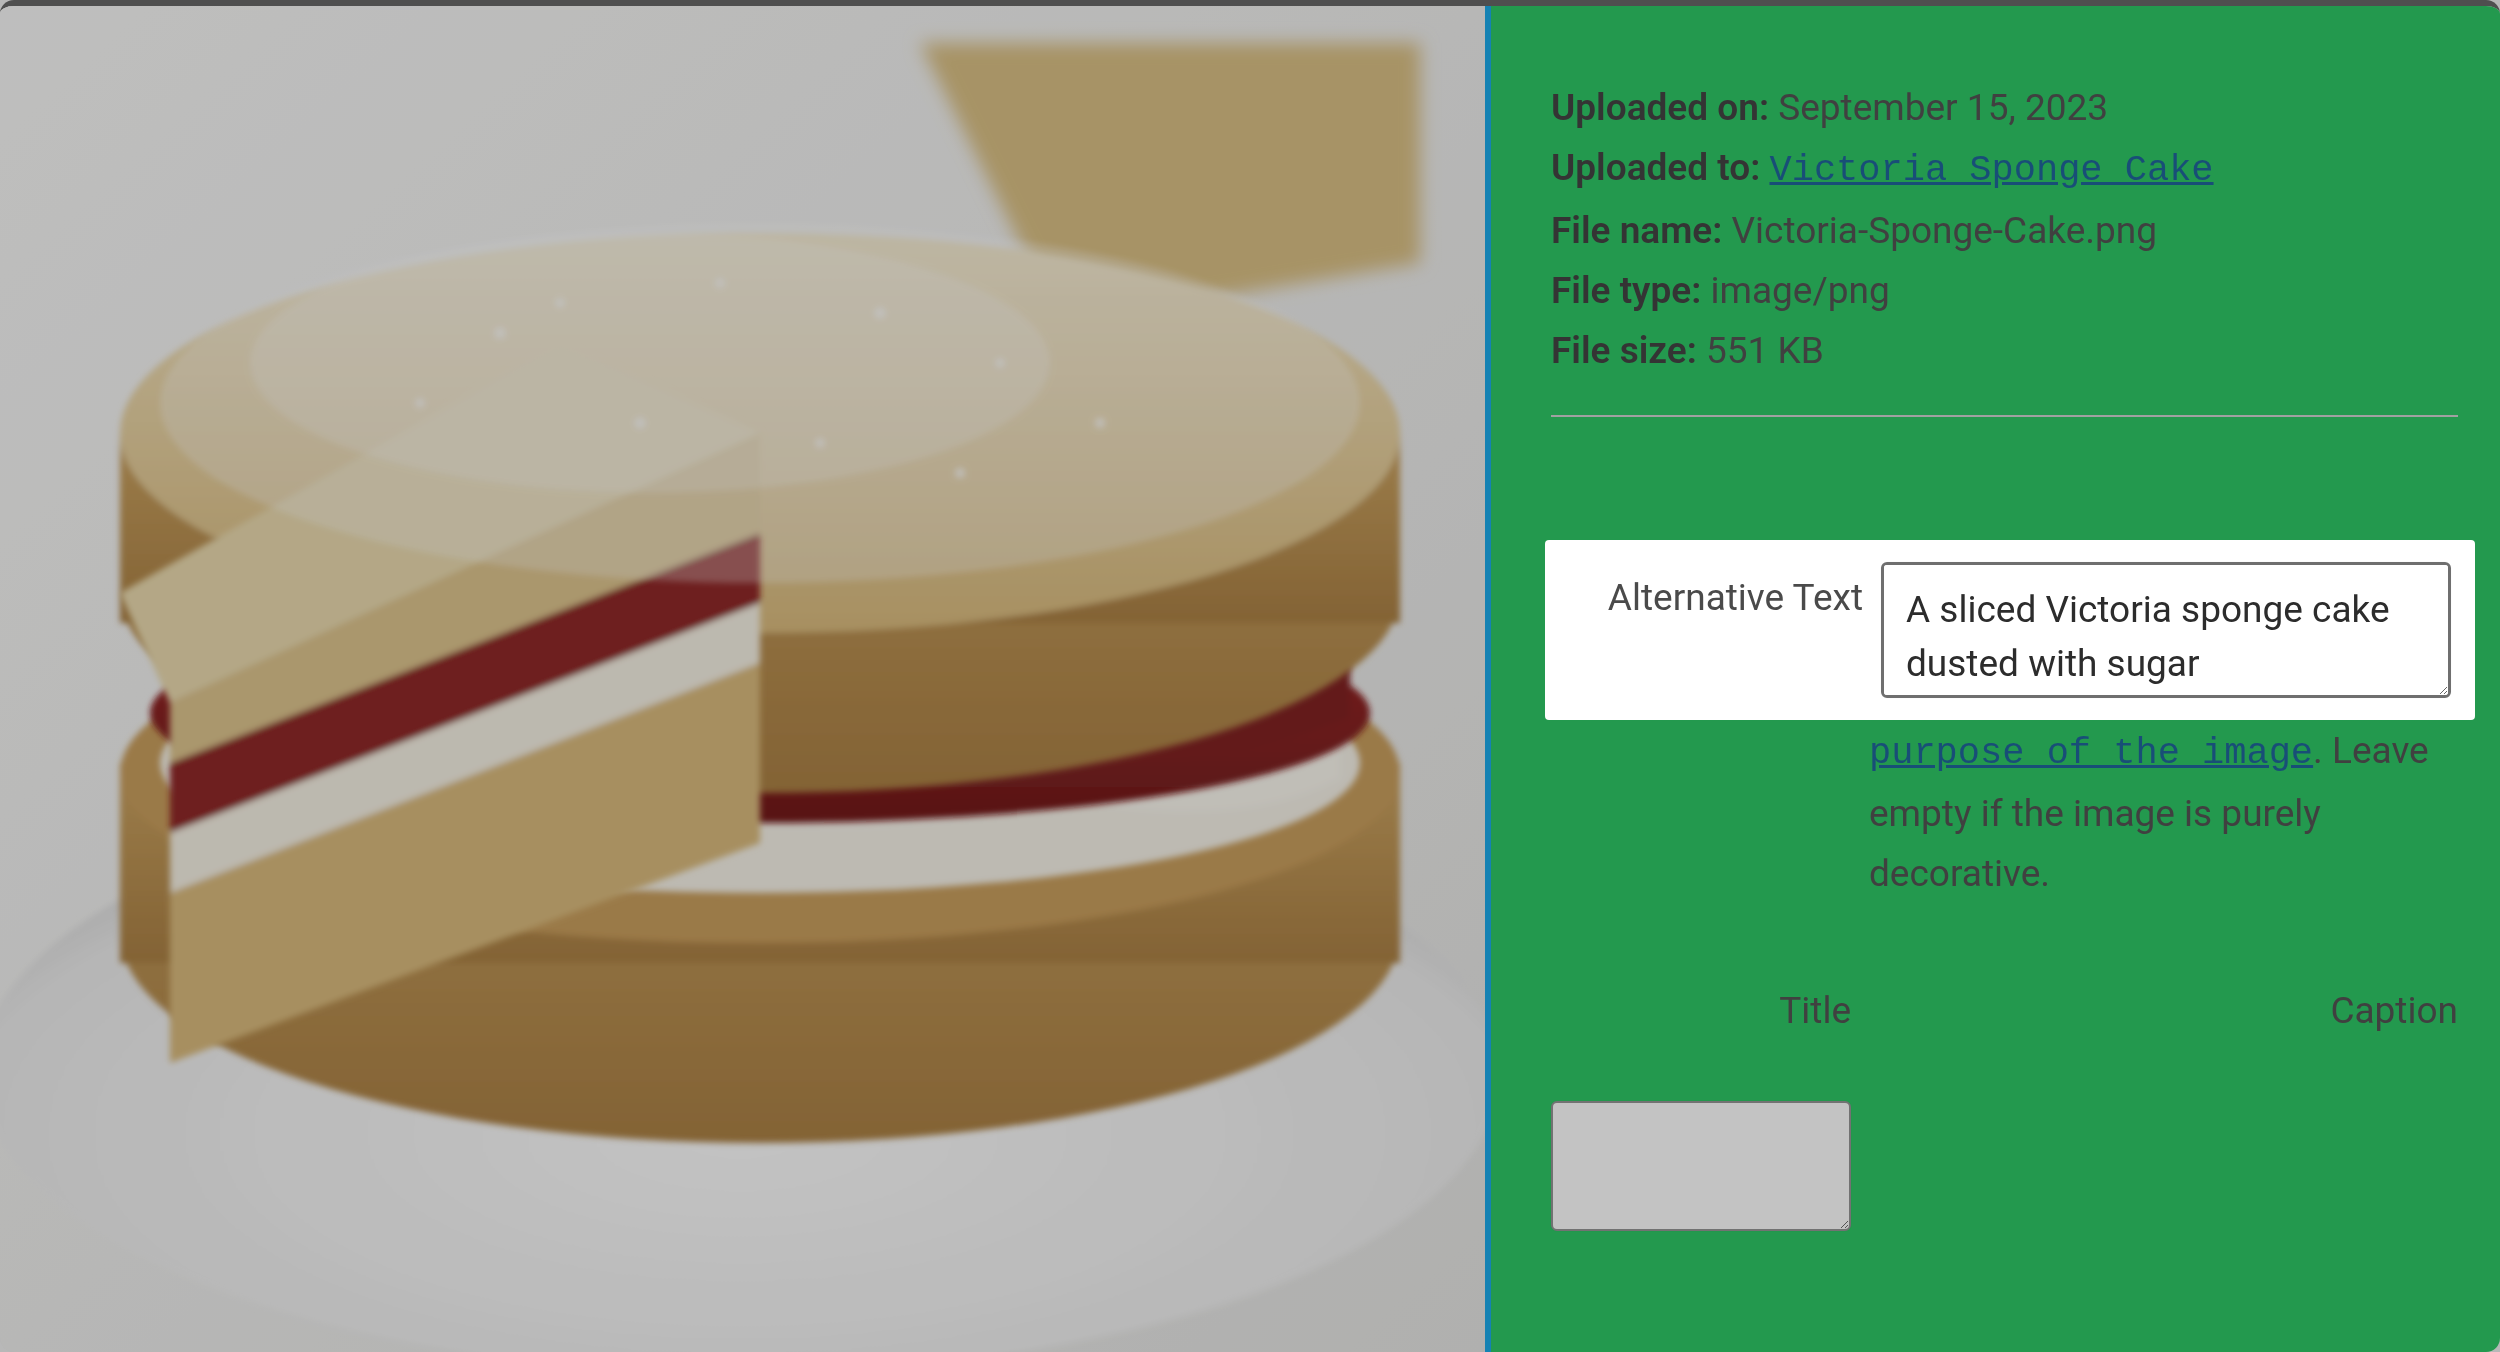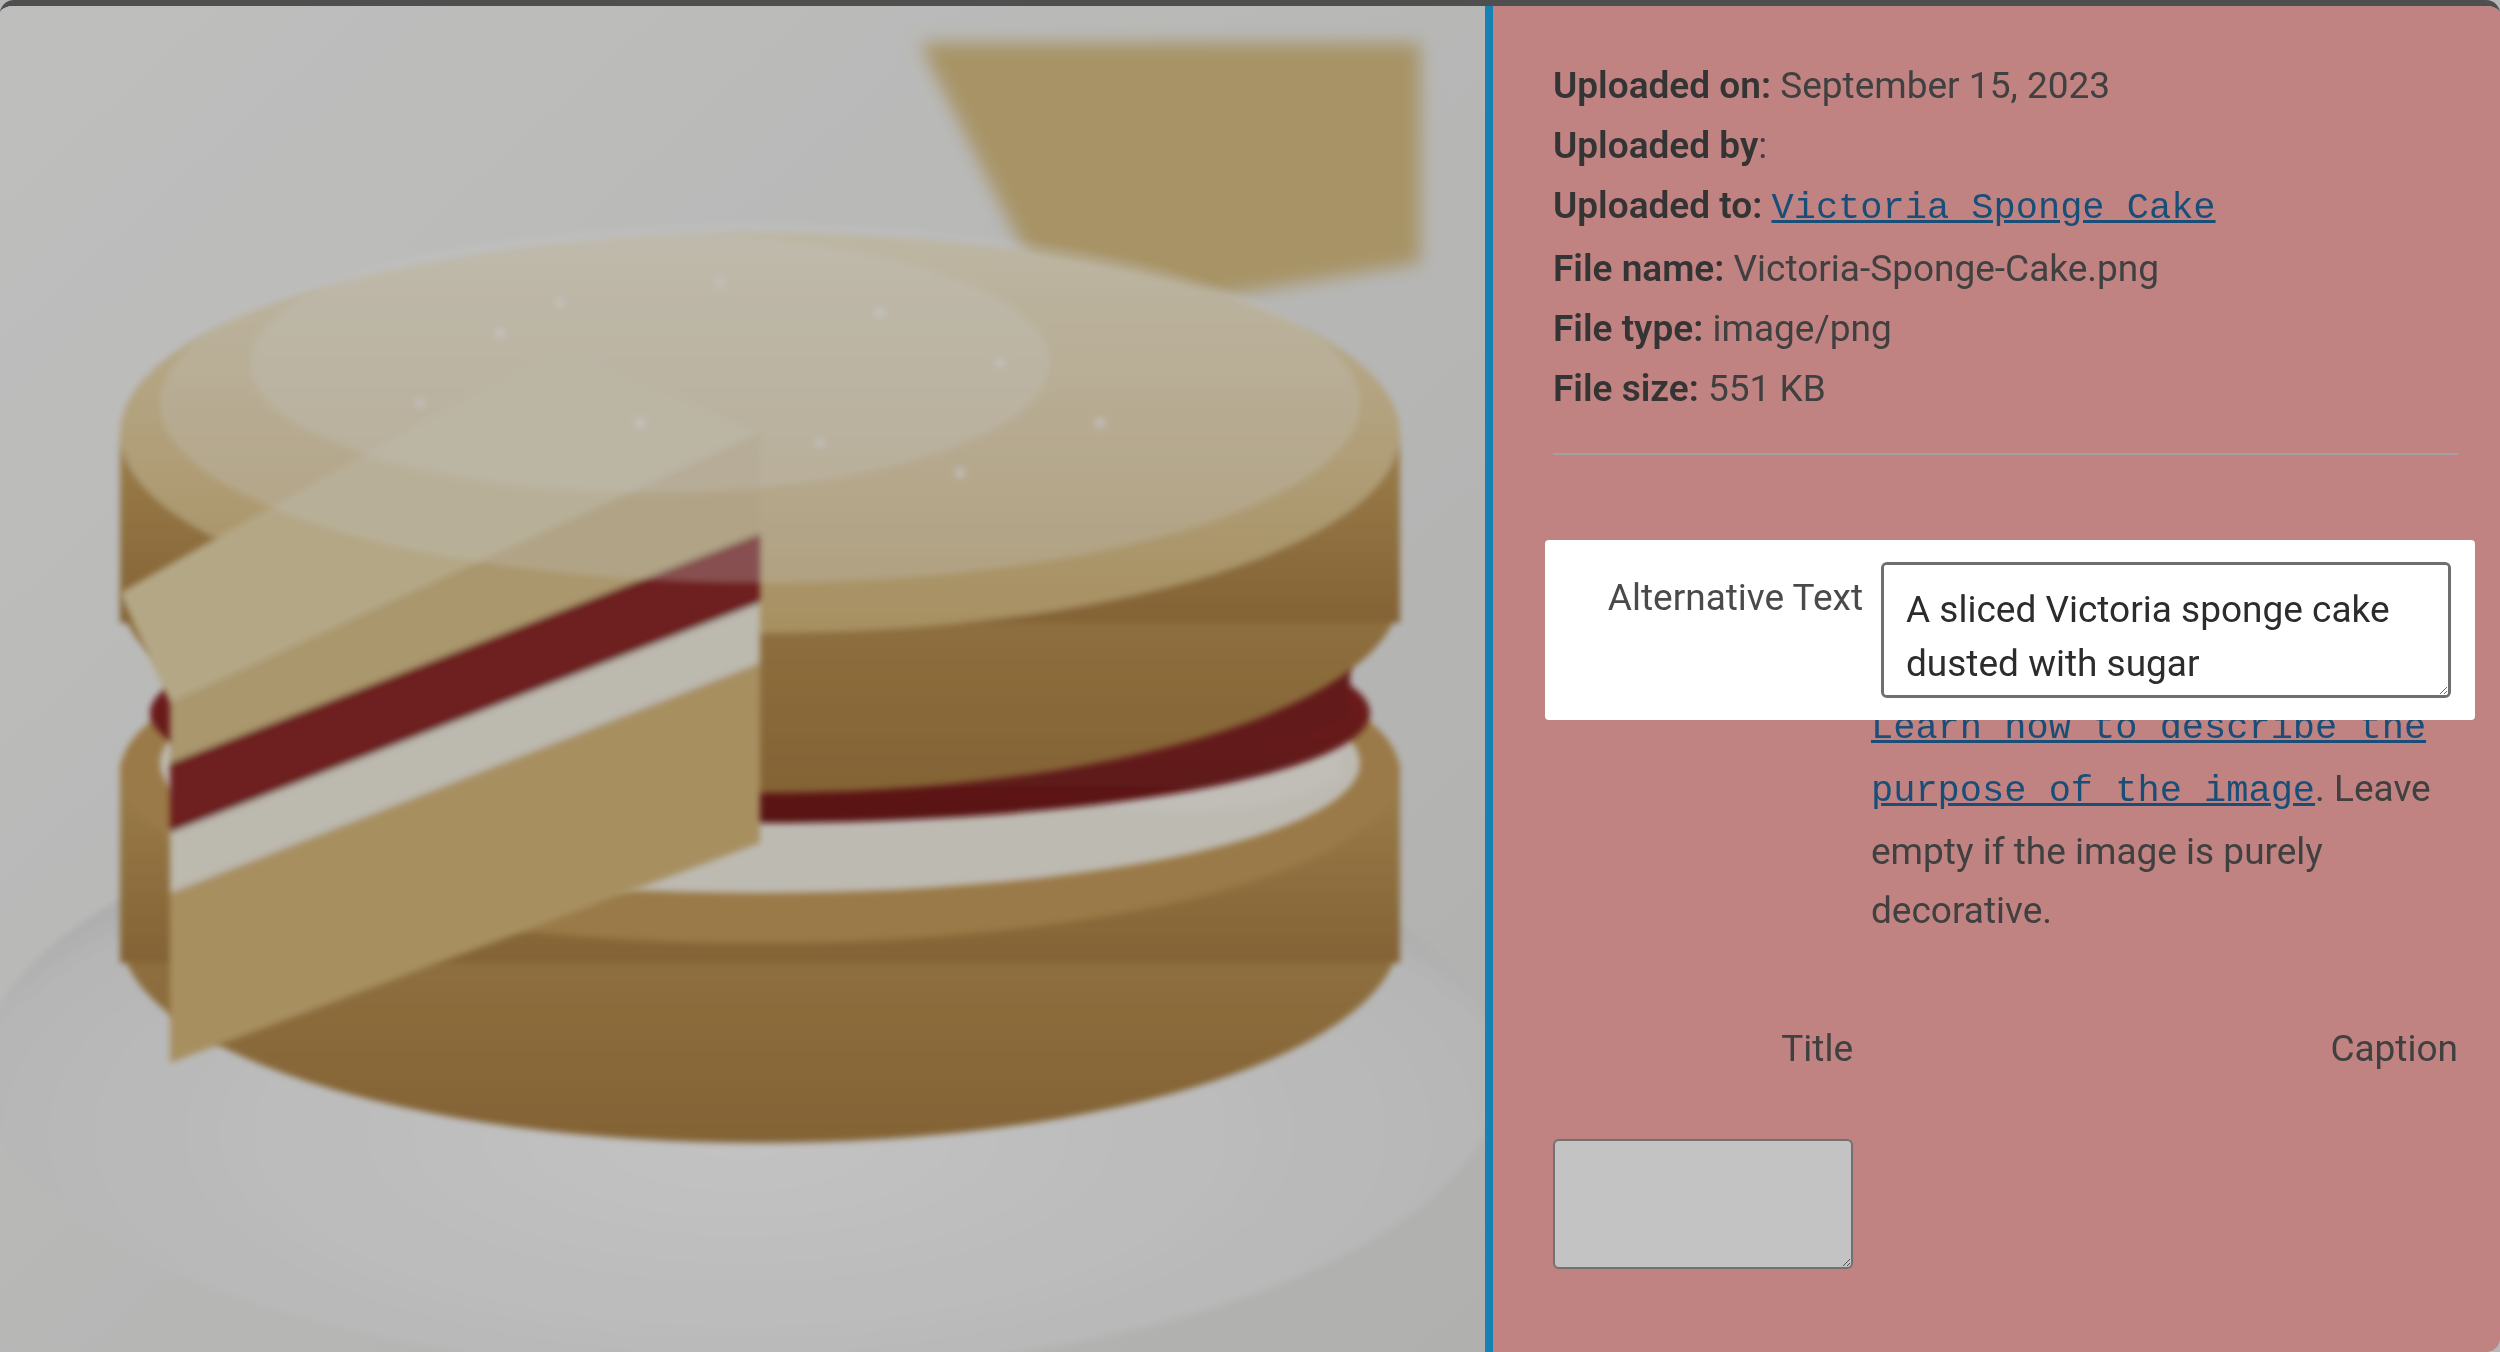--- a/index.html
+++ b/index.html
@@ -34,26 +34,26 @@
   .image-pane {
     flex: 0 0 1485px;
     background: #e8e8e8;
     position: relative;
     overflow: hidden;
   }
   .image-pane svg { position: absolute; inset: 0; width: 100%; height: 100%; display:block; }
 
   .details-pane {
     flex: 1;
-    border-left: 8px solid #0ea5e9;
-    padding: 50px 42px 0 60px;
+    border-left: 6px solid #0ea5e9;
+    padding: 72px 42px 0 60px;
     font-size: 37px;
     color: #4a4a4a;
     line-height: 1.62;
-    background: #fca5a5;
+    background: #22c55e;
   }
   .meta-line strong { font-weight: 600; color: #3a3a3a; }
   .link { color: #135e96; text-decoration: underline; font-family: Liberation Mono, monospace; }
 
   hr.divider {
     border: none;
     border-top: 2px solid #d0d0d0;
     margin: 34px 0 58px 0;
   }
 
@@ -212,24 +212,20 @@
     </div>
 
     <div class="details-pane">
       <div class="details-inner">
 
         <div class="meta-line">
           <strong>Uploaded on:</strong>
           <span>September 15, 2023</span>
         </div>
         <div class="meta-line">
-          <strong>Uploaded by</strong><span>:</span>
-          <span></span>
-        </div>
-        <div class="meta-line">
           <strong>Uploaded to:</strong>
           <a href="#" class="link">Victoria Sponge Cake</a>
         </div>
         <div class="meta-line">
           <strong>File name:</strong>
           <span>Victoria-Sponge-Cake.png</span>
         </div>
         <div class="meta-line">
           <strong>File type:</strong>
           <span>image/png</span>

